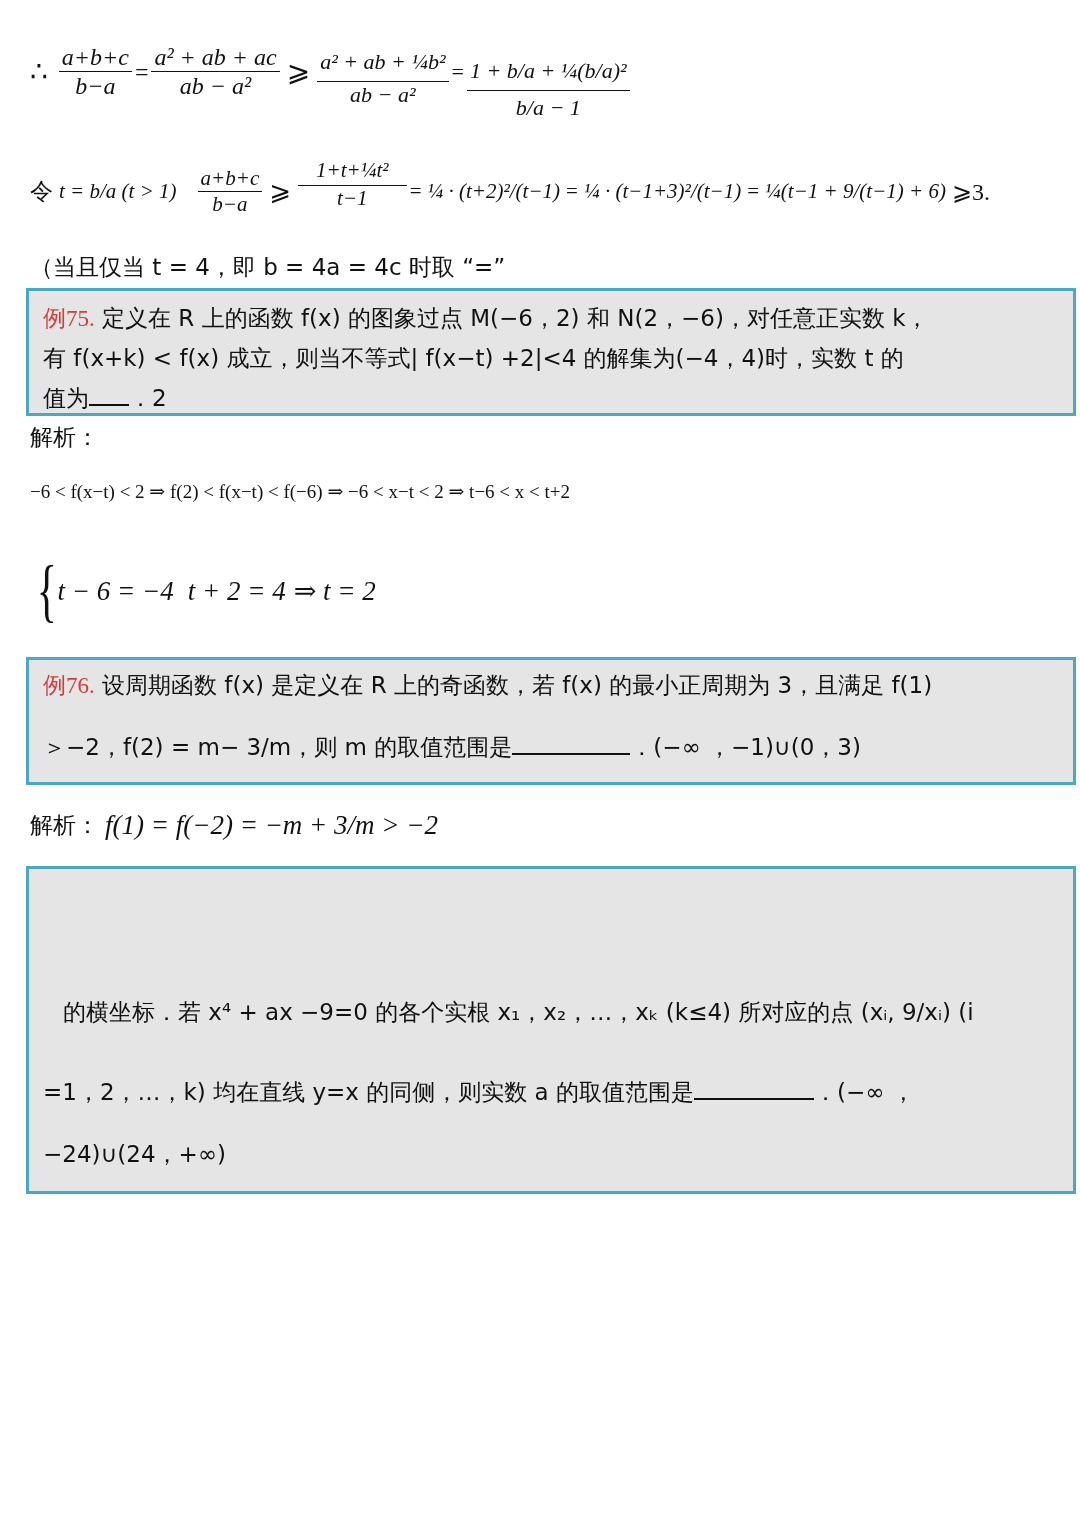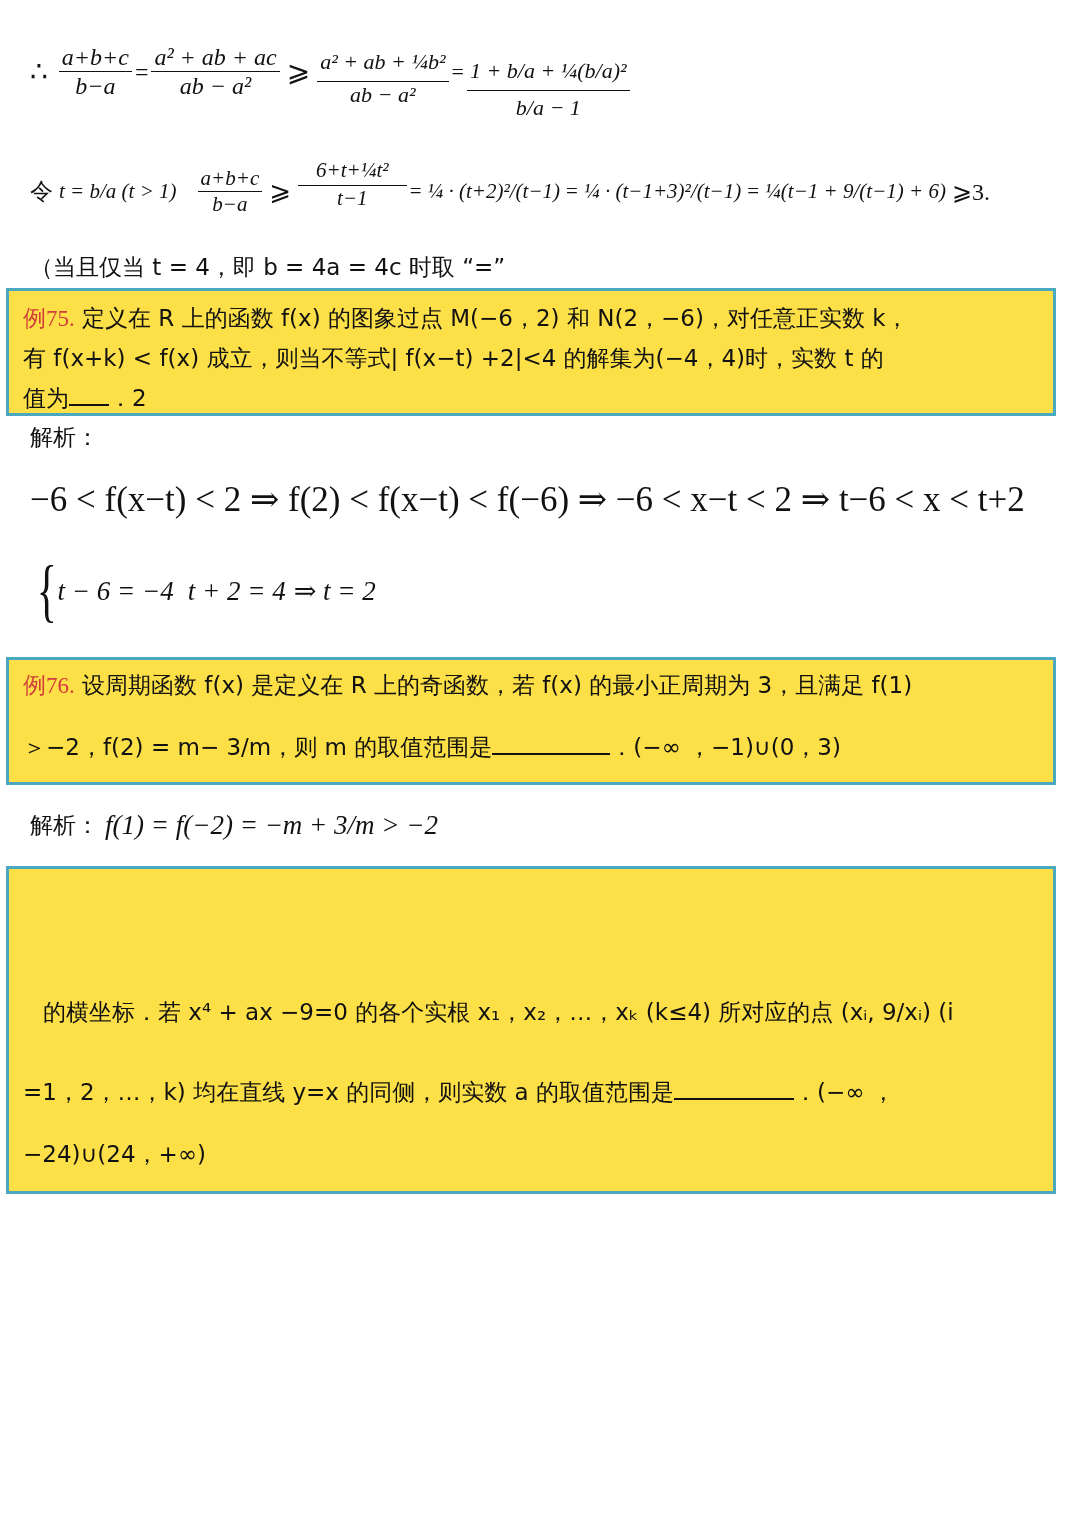--- a/index.html
+++ b/index.html
@@ -6,21 +6,21 @@
   body { width:1080px; height:1532px; position:relative; overflow:hidden;
          font-family:"Liberation Serif","DejaVu Serif",serif; color:#111; }
   .abs { position:absolute; }
   .line { position:absolute; left:30px; white-space:nowrap; font-size:24px; line-height:1; display:flex; align-items:center; }
   .math { font-family:"Liberation Serif","DejaVu Serif",serif; }
   .it { font-style:italic; }
   .frac { display:inline-flex; flex-direction:column; align-items:center; vertical-align:middle; margin:0 3px; }
   .frac .num { padding:0 3px 2px; border-bottom:1.5px solid #111; text-align:center; }
   .frac .den { padding:2px 3px 0; text-align:center; }
   .small { font-size:22px; }
-  .box { position:absolute; left:6px; width:1050px; border:3px solid #4aa9c0; box-sizing:border-box; background:#fde047; }
+  .box { position:absolute; left:26px; width:1050px; border:3px solid #4aa9c0; box-sizing:border-box; background:#e5e5e5; }
   .label { color:#d23c3c; font-family:"Liberation Serif",serif; }
   .blank { display:inline-block; border-bottom:2.5px solid #111; height:20px; vertical-align:baseline; }
   .brace { font-size:70px; line-height:1; font-weight:200; transform:scaleX(0.6); display:inline-block; margin-right:-6px; }
   .txt { font-family:"DejaVu Sans","Liberation Sans",sans-serif; font-size:23px; }
 </style>
 </head>
 <body>
 
 <div class="line math" style="top:24px;font-size:24px;">
   <span style="font-size:28px;margin-right:8px;">∴</span>
@@ -47,21 +47,21 @@
 
 <div class="line math" style="top:168px;font-size:21px;">
   <span class="txt" style="margin-right:6px;">令</span>
   <span class="it" style="margin-right:18px;">t = b/a (t &gt; 1)</span>
   <span class="frac it">
     <span class="num">a+b+c</span>
     <span class="den">b−a</span>
   </span>
   <span style="font-size:26px;margin:0 4px;">⩾</span>
   <span class="frac it" style="margin-top:-14px;">
-    <span class="num" style="padding:0 18px 4px;">6+t+¼t²</span>
+    <span class="num" style="padding:0 18px 4px;">1+t+¼t²</span>
     <span class="den">t−1</span>
   </span>
   <span>=</span>
   <span class="it" style="margin:0 6px;">¼ · (t+2)²/(t−1)</span>
   <span>=</span>
   <span class="it" style="margin:0 6px;">¼ · (t−1+3)²/(t−1)</span>
   <span>=</span>
   <span class="it" style="margin:0 6px;">¼(t−1 + 9/(t−1) + 6)</span>
   <span style="font-size:24px;">⩾3.</span>
 </div>
@@ -74,21 +74,21 @@
     <span>定义在 R 上的函数 f(x) 的图象过点 M(−6，2) 和 N(2，−6)，对任意正实数 k，</span>
   </div>
   <div class="abs txt" style="left:14px;top:52px;white-space:nowrap;">有 f(x+k) &lt; f(x) 成立，则当不等式| f(x−t) +2|&lt;4 的解集为(−4，4)时，实数 t 的</div>
   <div class="abs txt" style="left:14px;top:92px;white-space:nowrap;">
     <span>值为</span><span class="blank" style="width:40px;"></span><span>．2</span>
   </div>
 </div>
 
 <div class="line txt" style="top:426px;">解析：</div>
 
-<div class="line math" style="top:482px;font-size:35px;">−6 &lt; f(x−t) &lt; 2 ⇒ f(2) &lt; f(x−t) &lt; f(−6) ⇒ −6 &lt; x−t &lt; 2 ⇒ t−6 &lt; x &lt; t+2</div>
+<div class="line math" style="top:482px;font-size:19px;">−6 &lt; f(x−t) &lt; 2 ⇒ f(2) &lt; f(x−t) &lt; f(−6) ⇒ −6 &lt; x−t &lt; 2 ⇒ t−6 &lt; x &lt; t+2</div>
 
 <div class="abs math" style="left:30px;top:556px;display:flex;align-items:center;font-size:27px;">
   <span class="brace">{</span>
   <span style="display:flex;flex-direction:row;gap:14px;">
     <span class="it">t − 6 = −4</span>
     <span class="it">t + 2 = 4</span>
   </span>
   <span class="it" style="margin-left:8px;">⇒ t = 2</span>
 </div>
 

